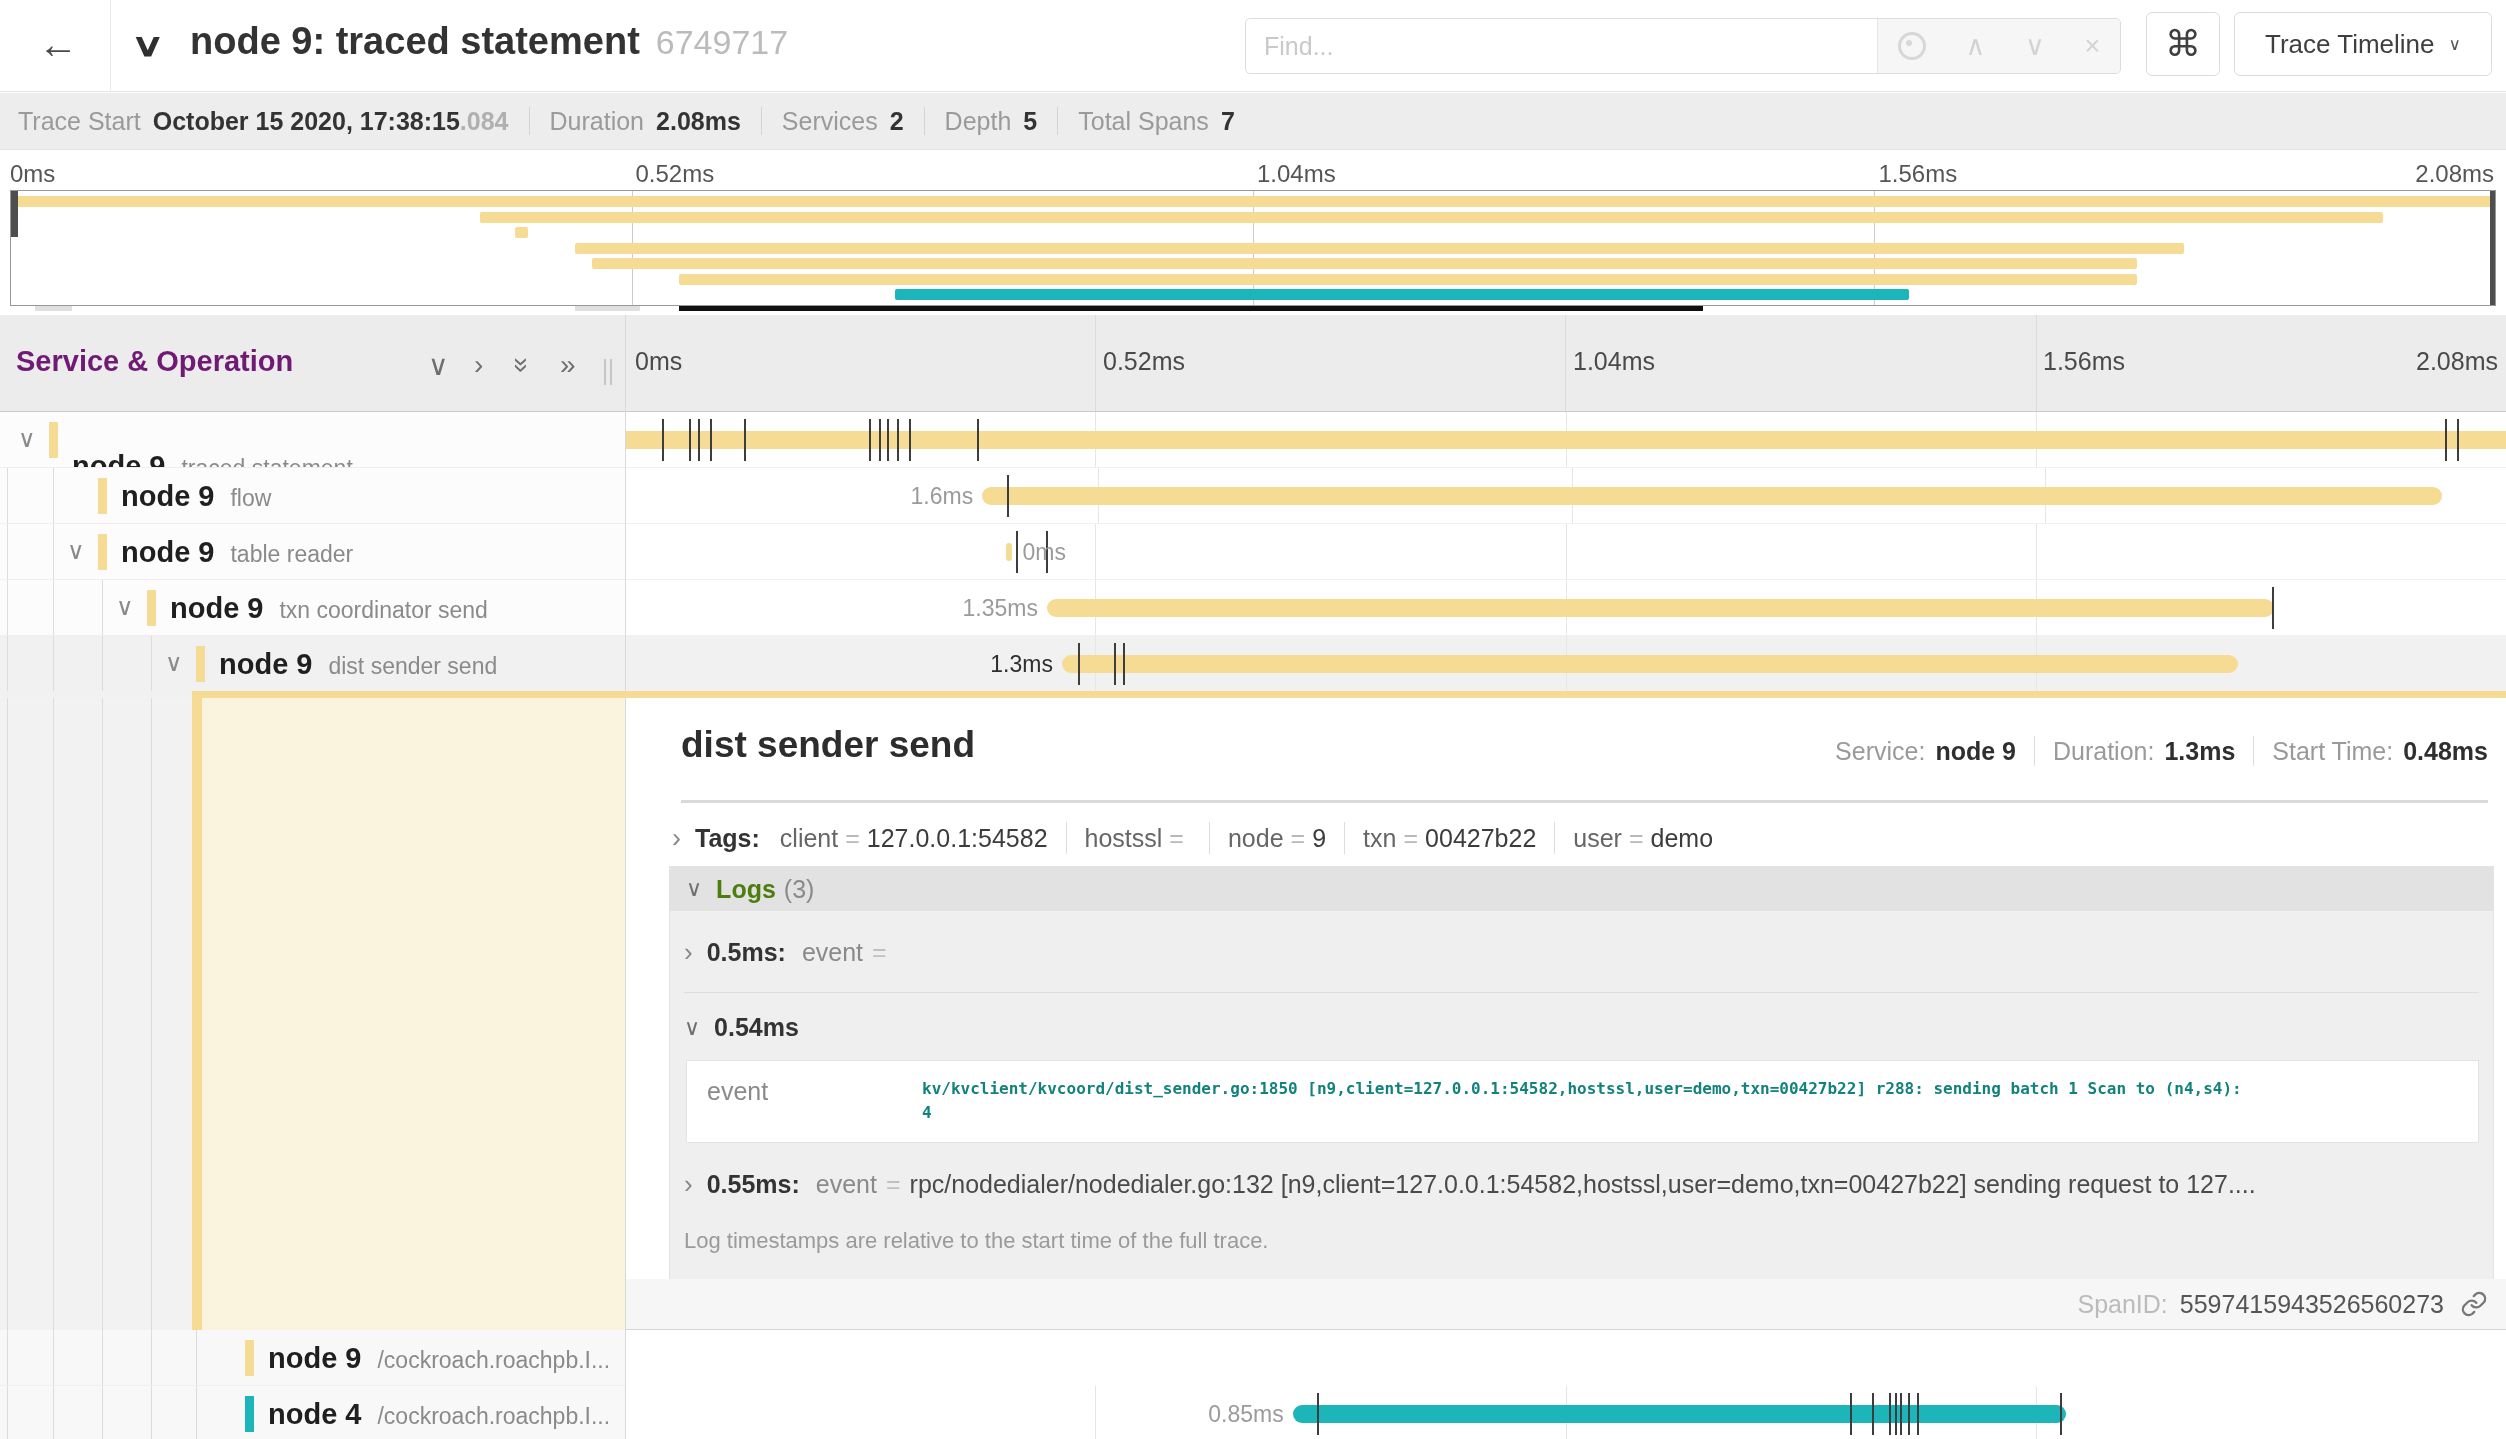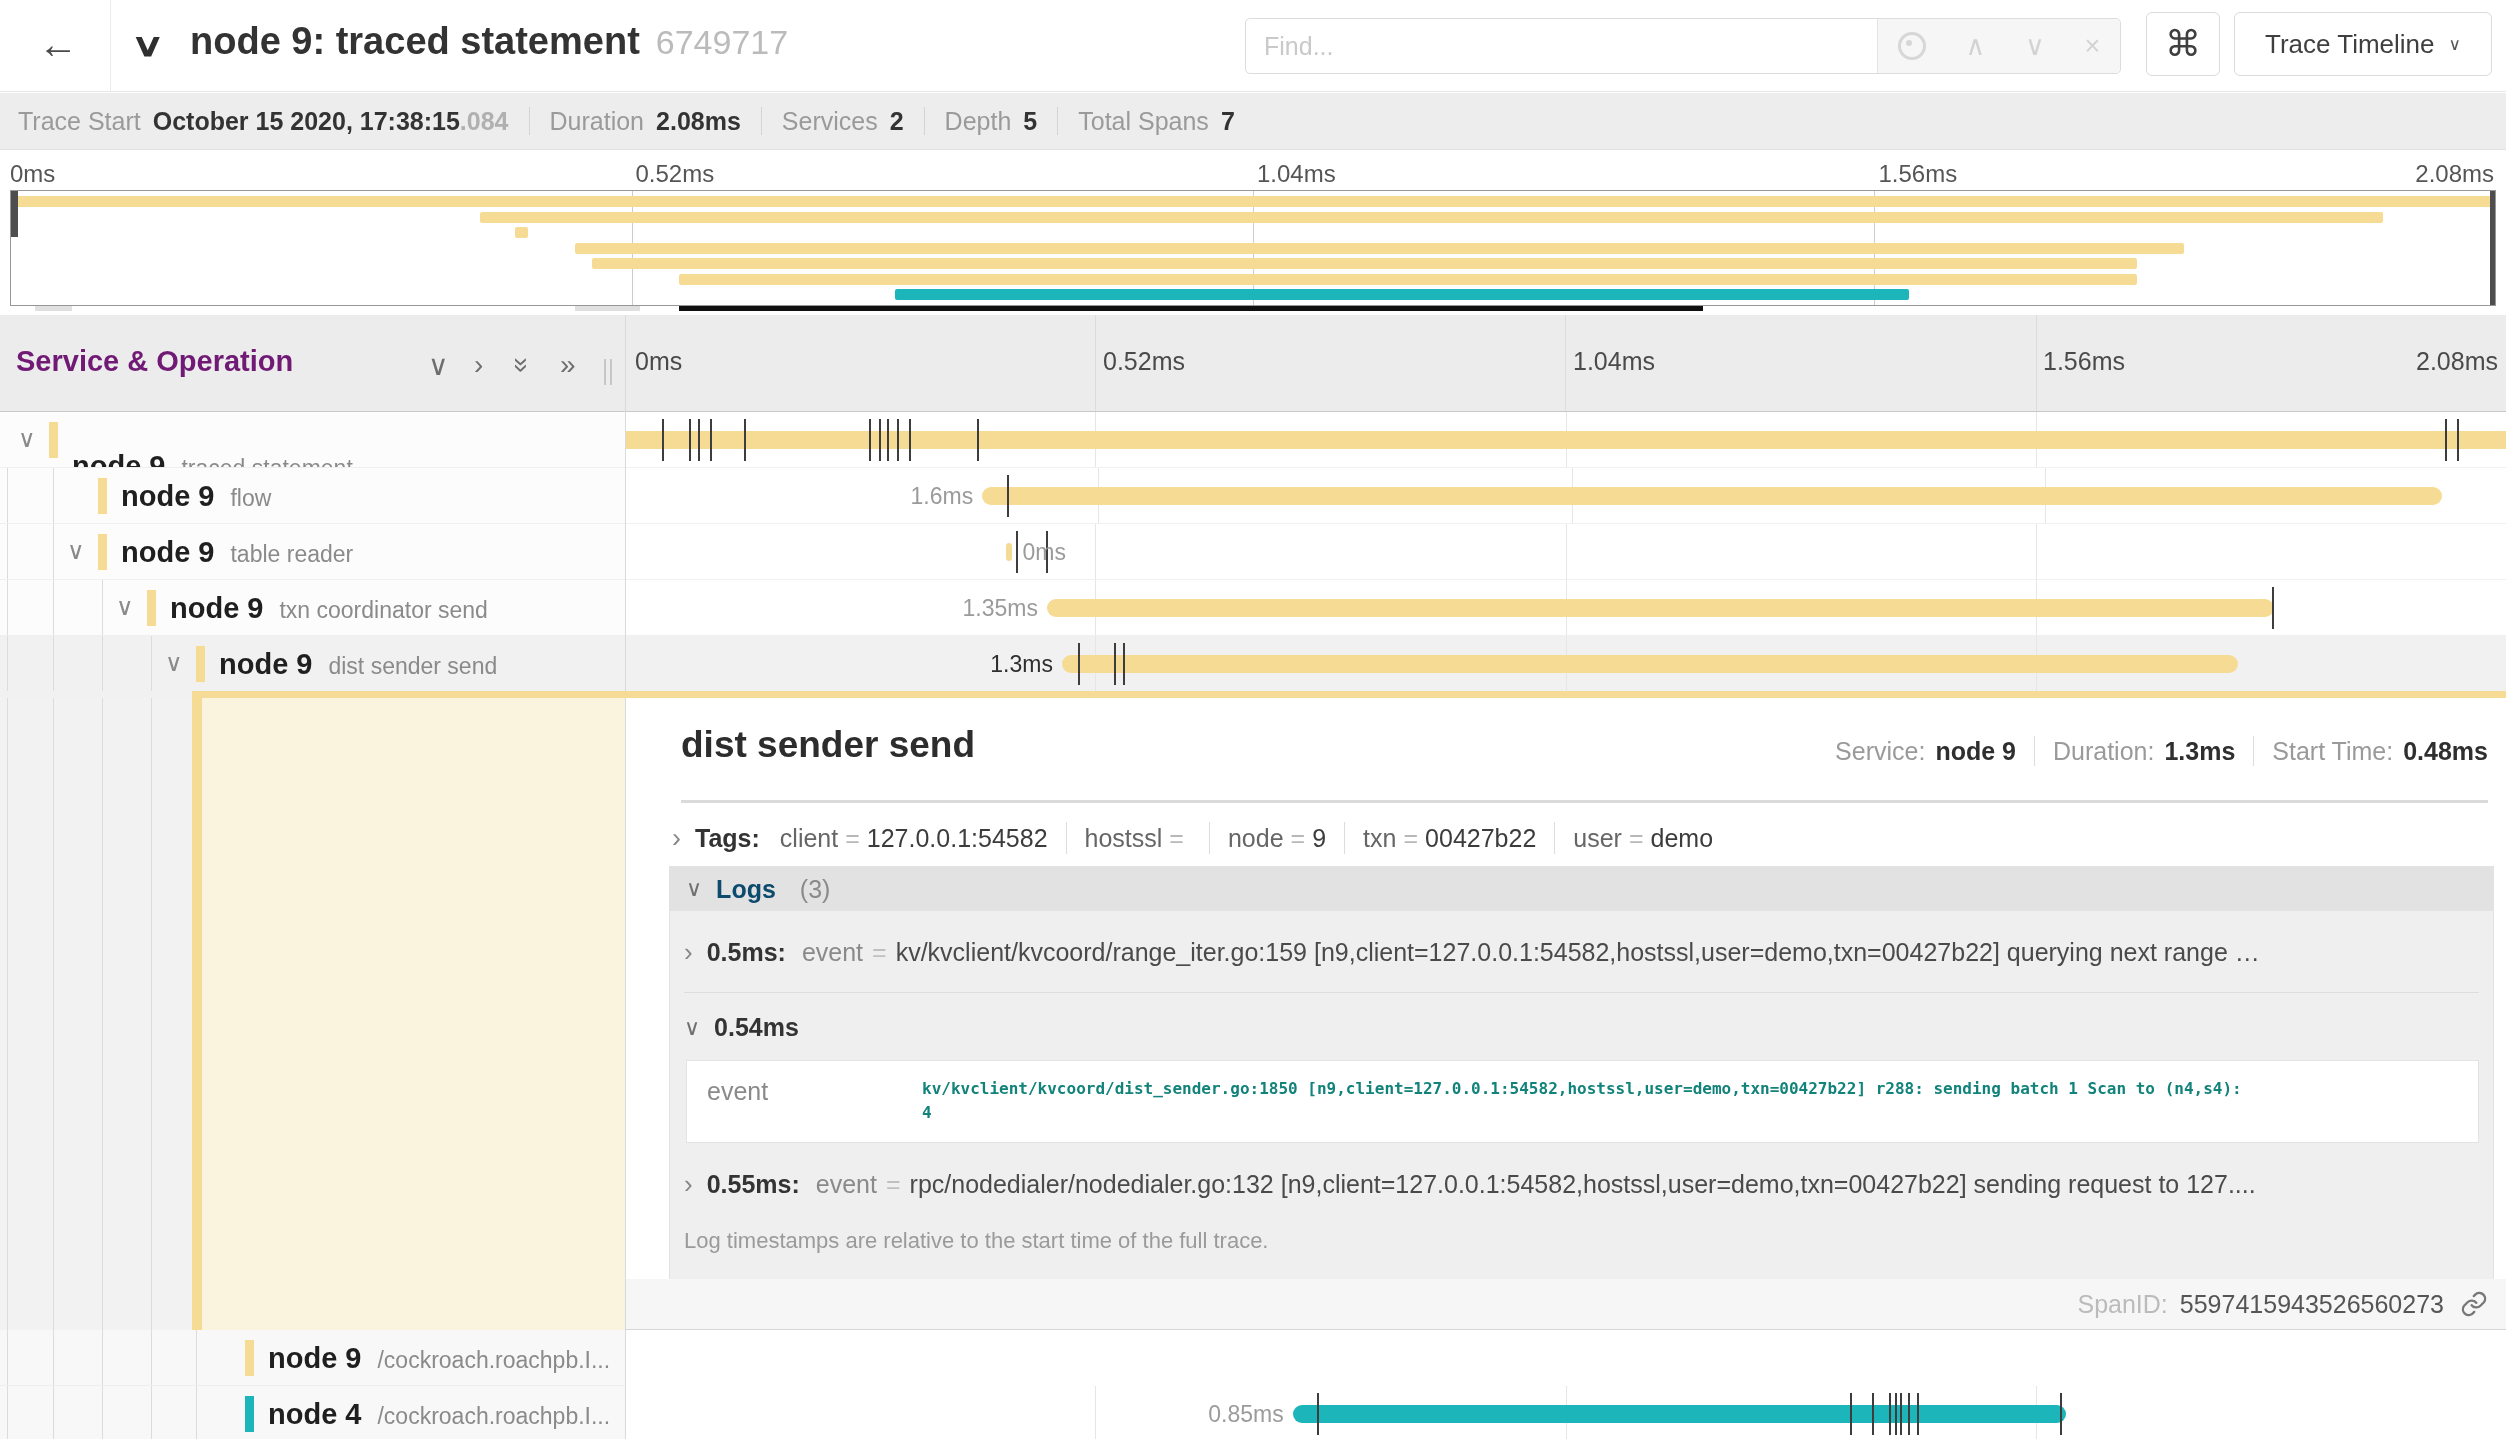--- a/index.html
+++ b/index.html
@@ -86,21 +86,21 @@
   .tr-chev { color:#888; font-size:27px; margin-right:14px; }
   .tags-title { font-weight:bold; color:#333; margin-right:20px; }
   .tag-key { color:#666; }
   .tag-eq { color:#b8b8b8; margin:0 7px; }
   .tag-val { color:#3c3c3c; }
   .tag-sep { width:1px; height:32px; background:#ddd; margin:0 18px; }
 
   .logs-box { position:absolute; left:43px; right:12px; top:168px; height:428px; background:#efefef; border:1px solid #e2e2e2; box-sizing:border-box; }
   .logs-header { height:44px; background:#e2e2e2; display:flex; align-items:center; padding-left:16px; font-size:25px; cursor:pointer; }
   .logs-header .chev { color:#707070; font-size:22px; margin-right:14px; }
-  .logs-title { font-weight:bold; color:#0c4a6e; margin-right:24px; }
+  .logs-title { font-weight:bold; color:#4d7c0f; margin-right:8px; }
   .logs-count { color:#8a8a8a; }
   .log-line { display:flex; align-items:baseline; font-size:25px; margin:26px 14px 0 14px; white-space:nowrap; overflow:hidden; cursor:pointer; }
   .log-line .chev { color:#888; font-size:26px; margin-right:14px; }
   .log-time { font-weight:bold; color:#333; margin-right:16px; }
   .log-key { color:#8a8a8a; }
   .log-eq { color:#c0c0c0; margin:0 9px; }
   .log-msg { color:#4a4a4a; }
   .log-div { border-top:1px solid #ddd; margin:24px 14px 0 14px; }
   .log-expanded-hdr { display:flex; align-items:center; font-size:25px; margin:20px 14px 0 14px; cursor:pointer; }
   .log-expanded-hdr .chev { color:#707070; font-size:22px; margin-right:14px; }
@@ -394,21 +394,20 @@
       <div class="logs-header">
         <span class="chev">∨</span>
         <span class="logs-title">Logs</span>
         <span class="logs-count">(3)</span>
       </div>
       <div class="log-line">
         <span class="chev">›</span>
         <span class="log-time">0.5ms:</span>
         <span class="log-key">event</span>
         <span class="log-eq">=</span>
-        <span class="log-msg">kv/kvclient/kvcoord/range_iter.go:159 [n9,client=127.0.0.1:54582,hostssl,user=demo,txn=00427b22] querying next range …</span>
       </div>
       <div class="log-div"></div>
       <div class="log-expanded-hdr">
         <span class="chev">∨</span>
         <span class="log-time">0.54ms</span>
       </div>
       <div class="event-table">
         <div class="event-key">event</div>
         <div class="event-val" id="event-val" style="color: rgb(18, 131, 123);">kv/kvclient/kvcoord/dist_sender.go:1850 [n9,client=127.0.0.1:54582,hostssl,user=demo,txn=00427b22] r288: sending batch 1 Scan to (n4,s4):4</div>
       </div>

